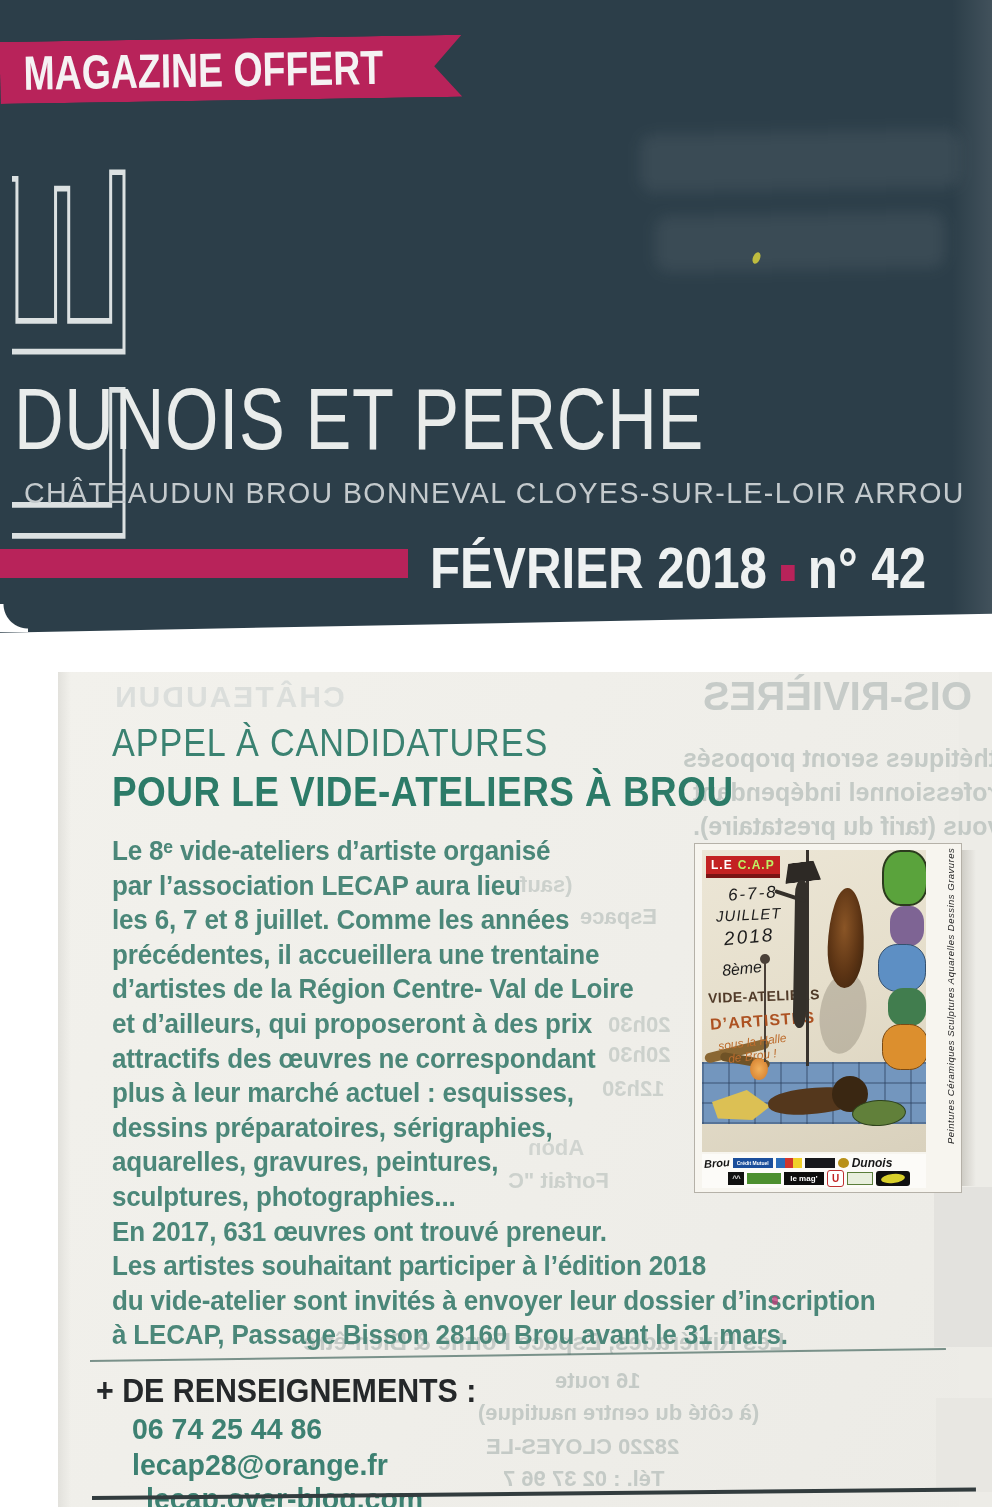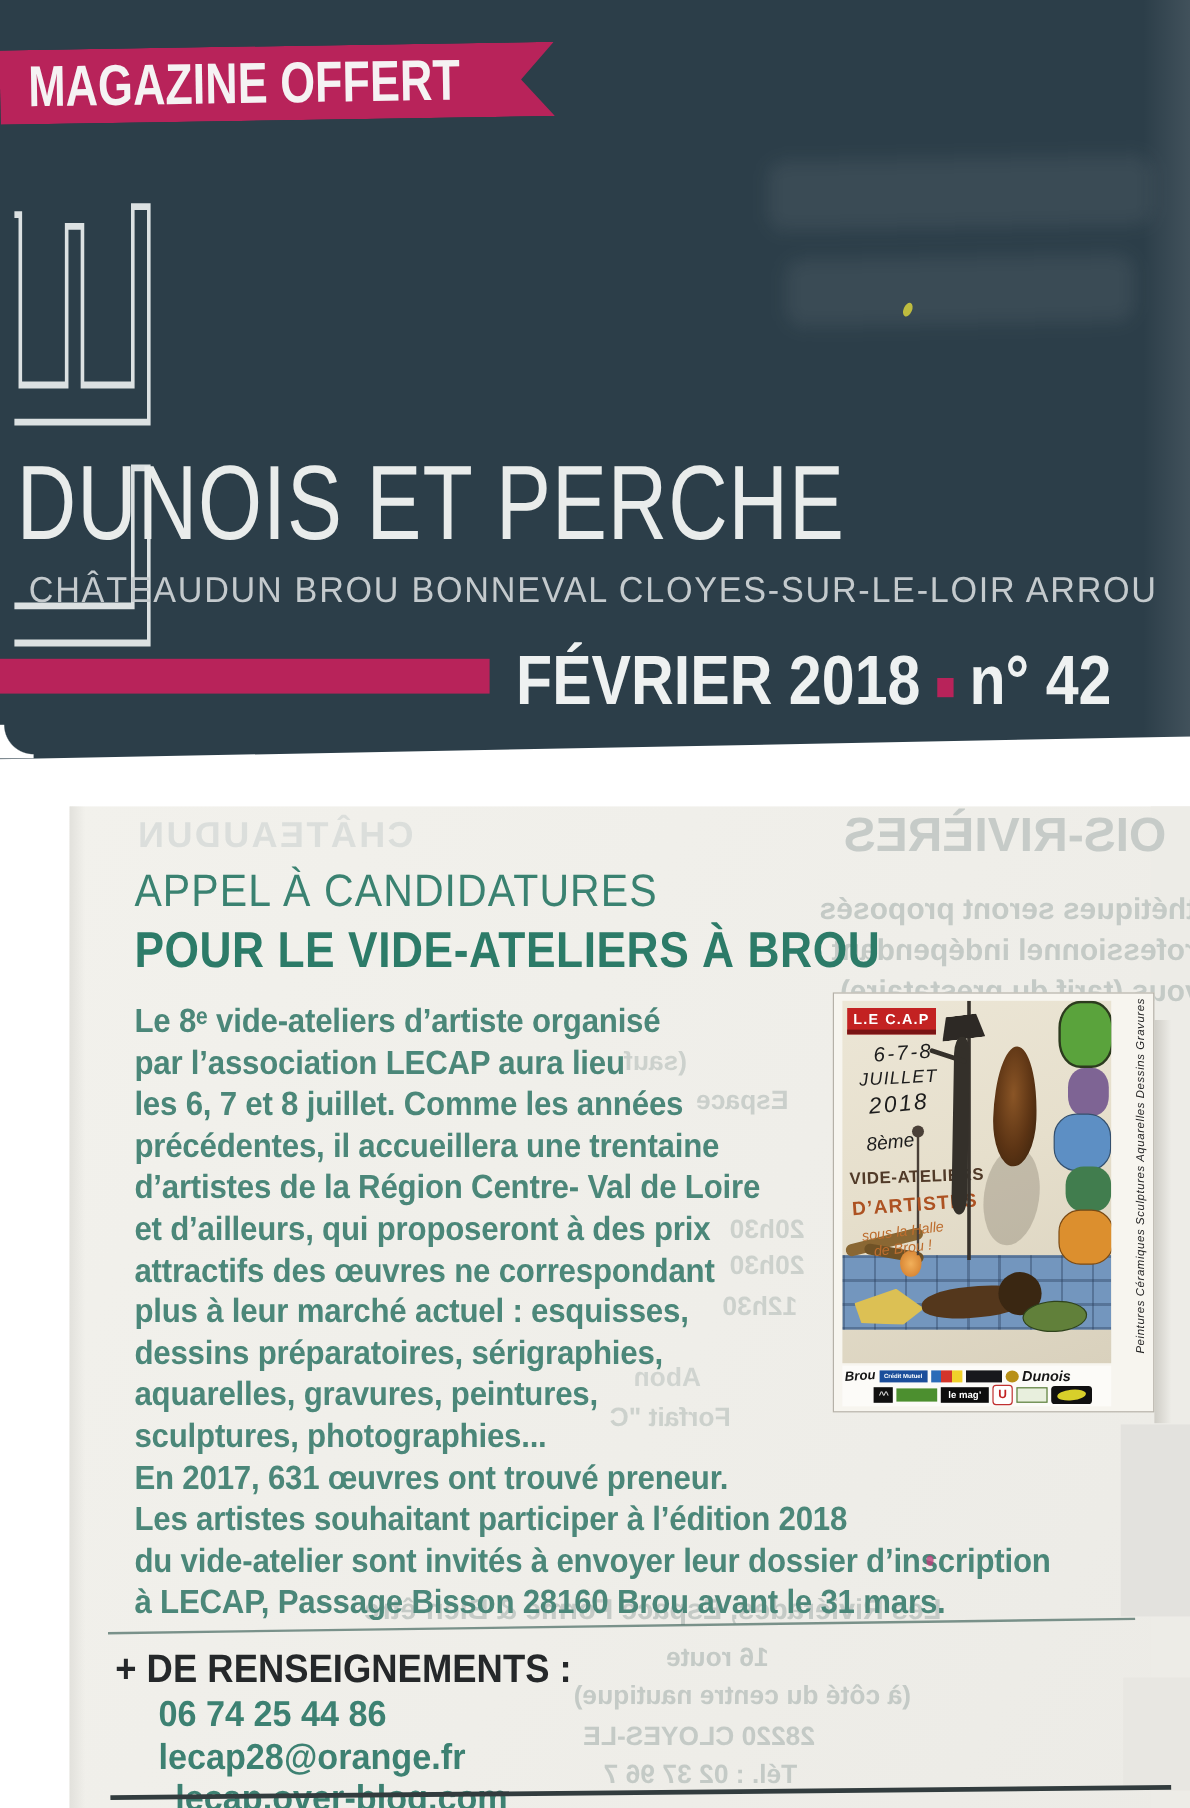--- a/index.html
+++ b/index.html
@@ -66,30 +66,30 @@
            transform:scaleX(0.95);transform-origin:left top;}
   .c-phone{left:74px;top:740px;}
   .c-email{left:74px;top:776px;}
   .c-web{left:88px;top:810px;}
   .rule-bottom{position:absolute;left:34px;top:824px;width:884px;height:4px;background:#323c3e;
                transform:rotate(-0.55deg);transform-origin:left center;}
   .pink-dot{position:absolute;left:714px;top:624px;width:6px;height:9px;background:#c2397a;
             border-radius:50%;opacity:.75;}
 
   
-  .poster{position:absolute;left:636px;top:155px;width:266px;height:348px;background:#f7f5ef;
+  .poster{position:absolute;left:636px;top:171px;width:266px;height:348px;background:#f7f5ef;
           border:1px solid #b5b1a8;}
   .poster-shadow{position:absolute;left:904px;top:178px;width:14px;height:336px;
                  background:linear-gradient(to right,#cfcdc6,rgba(207,205,198,0));}
   .poster-art{position:absolute;left:7px;top:6px;width:224px;height:302px;overflow:hidden;
               background:linear-gradient(160deg,#ece6d6 0%,#e6dfcc 45%,#d9d1bd 100%);}
   .lecap{position:absolute;left:4px;top:6px;background:#c32222;padding:2px 5px;display:flex;gap:5px;
          border-bottom:4px solid #7a1414;}
   .lecap span{font-weight:bold;font-size:12px;letter-spacing:1px;}
-  .lecap .l1{color:#ffffff;} .lecap .l2{color:#ffffff;}
+  .lecap .l1{color:#ffffff;} .lecap .l2{color:#bef264;}
   .hand{position:absolute;color:#1c1c1c;font-style:italic;white-space:nowrap;}
   .d1{left:26px;top:34px;font-size:17px;transform:rotate(-4deg);letter-spacing:2px;}
   .d2{left:14px;top:56px;font-size:15px;transform:rotate(-3deg);letter-spacing:1px;}
   .d3{left:22px;top:76px;font-size:19px;transform:rotate(-5deg);letter-spacing:2px;}
   .ed8{left:20px;top:110px;font-size:16px;transform:rotate(-6deg);}
   .ptitle1{position:absolute;left:6px;top:138px;font-size:14px;font-weight:bold;color:#503a28;
            transform:rotate(-2deg);letter-spacing:.5px;z-index:1;white-space:nowrap;}
   .ptitle2{position:absolute;left:8px;top:162px;font-size:16px;font-weight:bold;color:#ad5222;
            transform:rotate(-4deg);letter-spacing:1px;z-index:2;white-space:nowrap;}
   .psub1{position:absolute;left:16px;top:185px;font-size:12px;font-style:italic;color:#bd6d2e;

